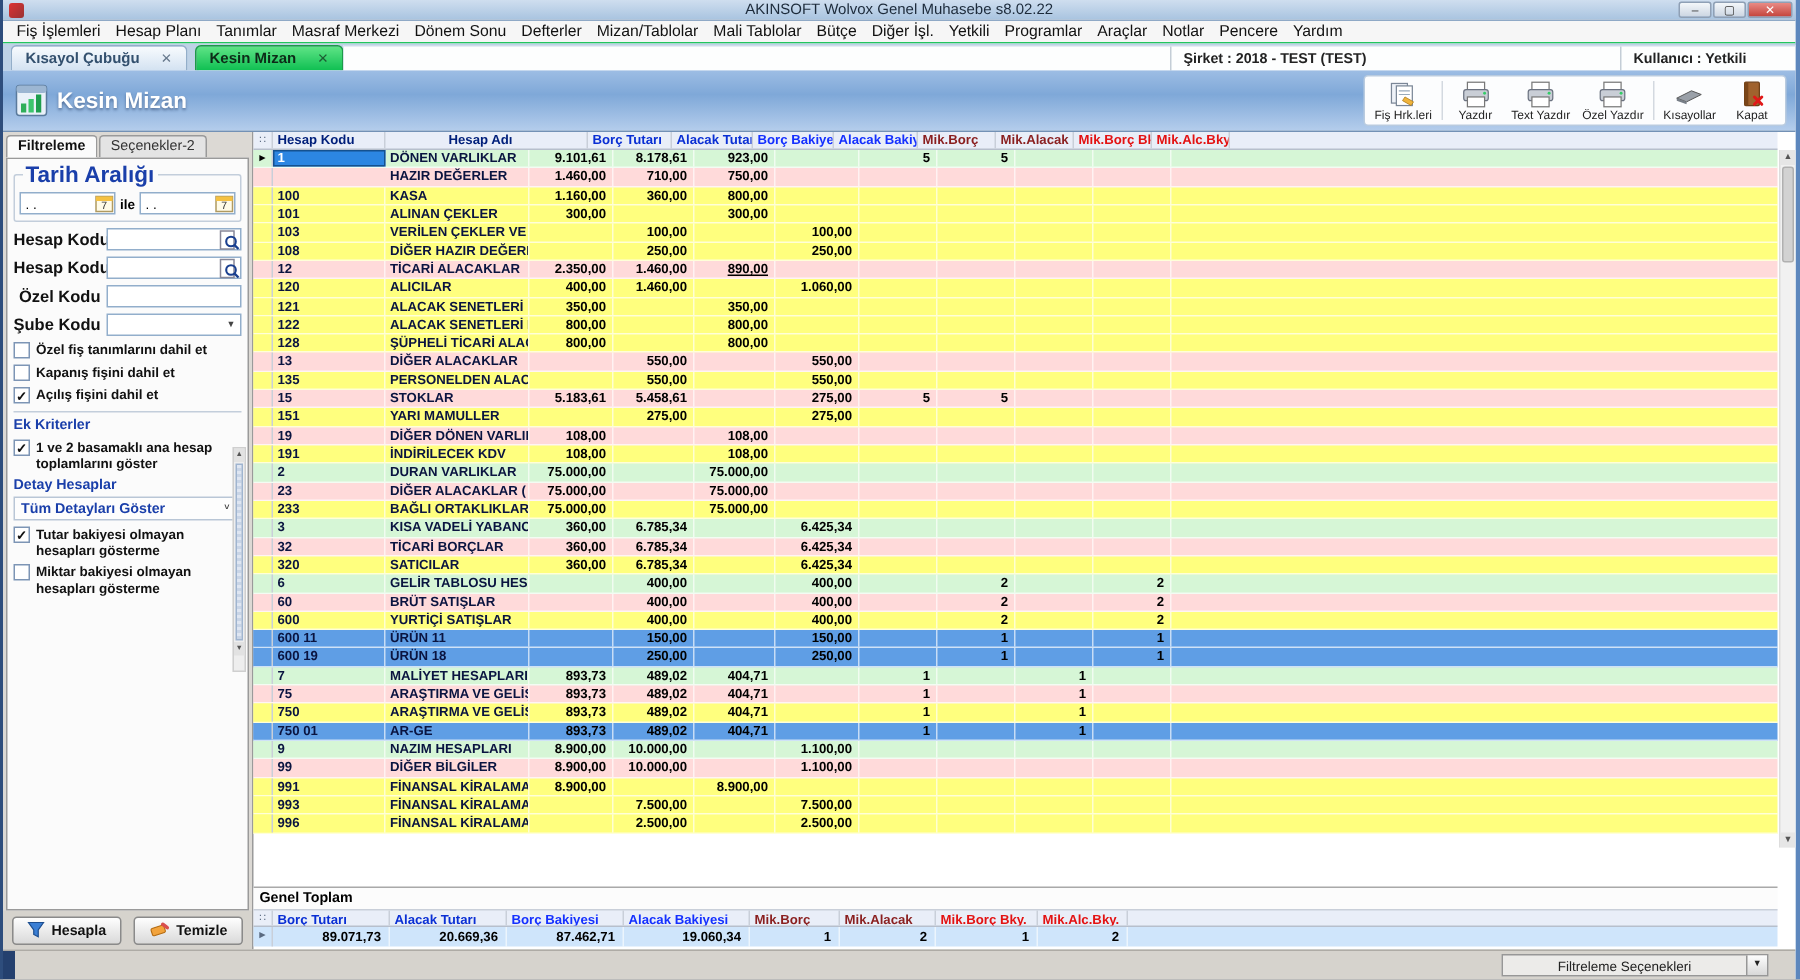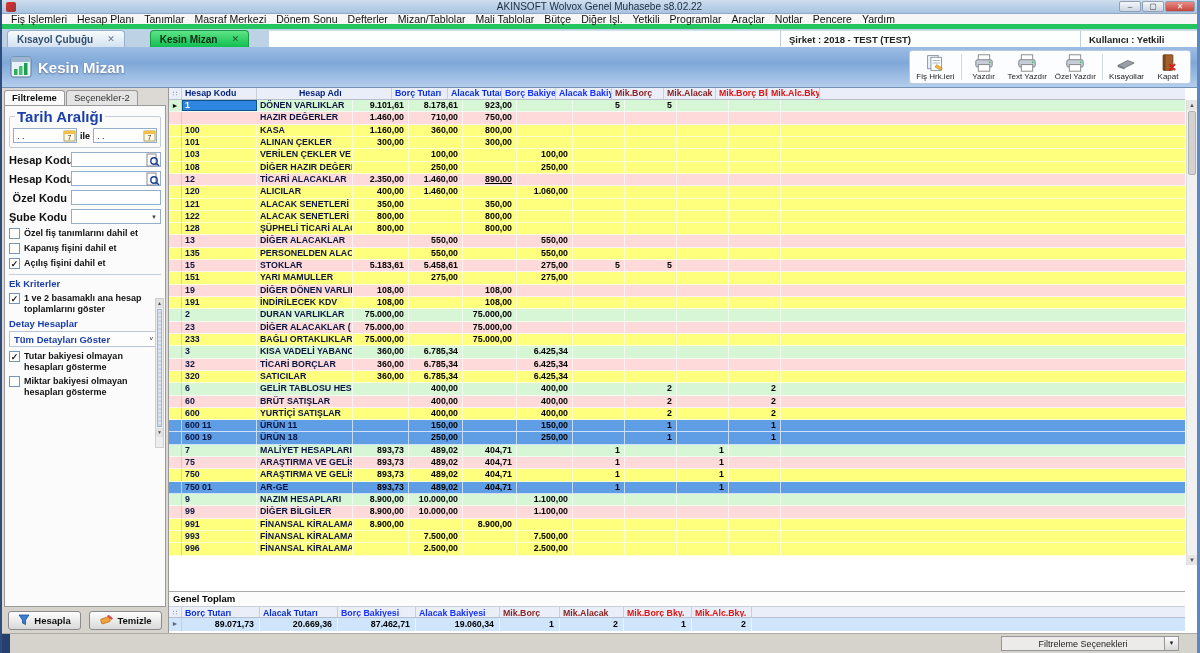--- a/index.html
+++ b/index.html
@@ -11,25 +11,25 @@
   .titlebar { height:14px; background:linear-gradient(180deg,#cfdeef,#a9c4e0); border-bottom:1px solid #8fa9c6;
               display:flex; align-items:center; font-size:10px; color:#222; position:relative; }
   .app-icon { width:10px; height:10px; margin:0 4px; background:linear-gradient(135deg,#d33,#933); border-radius:2px; }
   .title-text { position:absolute; left:0; right:0; text-align:center; font-size:10px; color:#1c2a3a; }
   .win-controls { margin-left:auto; display:flex; gap:1px; z-index:2; padding-right:2px; }
   .win-btn { width:22px; height:11px; font-size:8px; line-height:10px; text-align:center; color:#333;
              background:linear-gradient(#f4f7fa,#ccd6e2); border:1px solid #8fa0b5; border-radius:2px; }
   .win-btn.close { background:linear-gradient(#e98b85,#c4443c); color:#fff; width:30px; }
 
   
-  .menubar { height:15px; background:#f6f6f6; border-bottom:5px solid #22c55e; display:flex; align-items:center; padding-left:4px; }
+  .menubar { height:15px; background:#f6f6f6; border-bottom:1px solid #22c55e; display:flex; align-items:center; padding-left:4px; }
   .menu-item { font-size:10.5px; color:#111; padding:0 5px; cursor:default; white-space:nowrap; }
 
   
-  .tabbar { height:18px; background:#bed2e6; display:flex; align-items:flex-end;gap:20px; }
+  .tabbar { height:18px; background:#bed2e6; display:flex; align-items:flex-end; }
   .tab { height:17px; display:flex; align-items:center; gap:14px; padding:0 9px; font-size:10px; font-weight:bold;
          border:1px solid #93aec9; border-bottom:none; border-radius:4px 4px 0 0; margin-left:5px; }
   .tab.inactive { background:linear-gradient(#f8fbfe,#d3e2f1); color:#33506e; }
   .tab.active { background:linear-gradient(#5fe486,#0fbf52); border-color:#1d9a48; color:#0d2b18; }
   .tab-close { font-size:9px; font-weight:normal; color:#66788c; }
   .tab.active .tab-close { color:#1d5c33; }
   .tabbar-right { flex:1; height:17px; background:#fdfefe; border-top:1px solid #cfdcea; display:flex; align-items:center; justify-content:flex-end; }
   .tb-info { height:100%; display:flex; align-items:center; border-left:1px solid #c4cdd6; padding-left:8px; font-size:9.5px; font-weight:bold; color:#222; }
   .tb-info.company { width:300px; }
   .tb-info.user { width:117px; }

